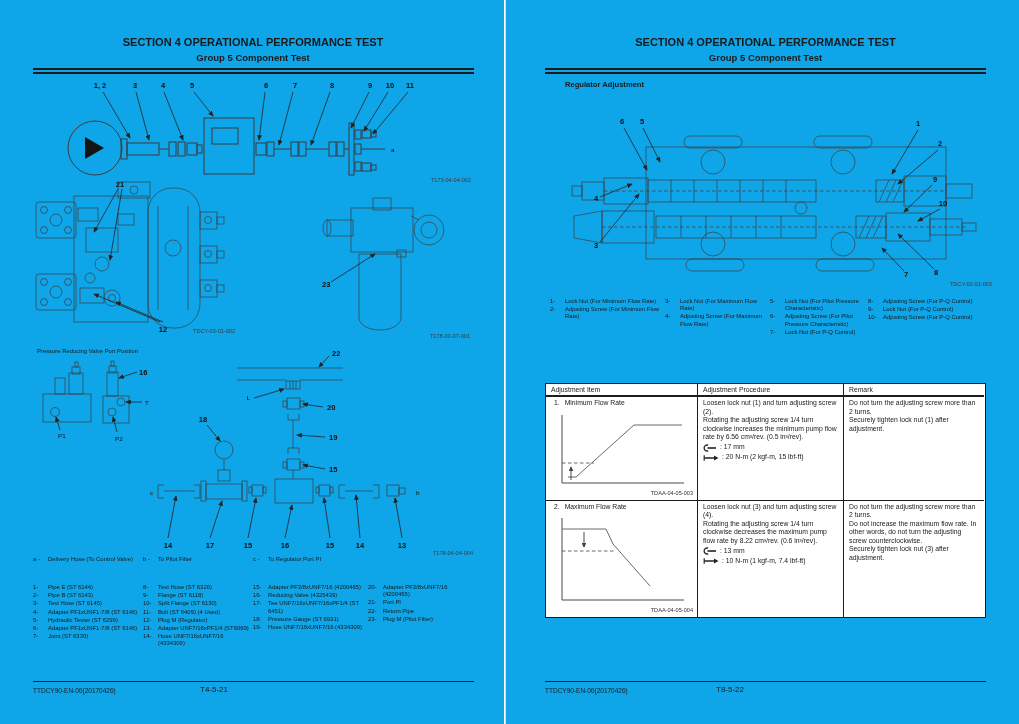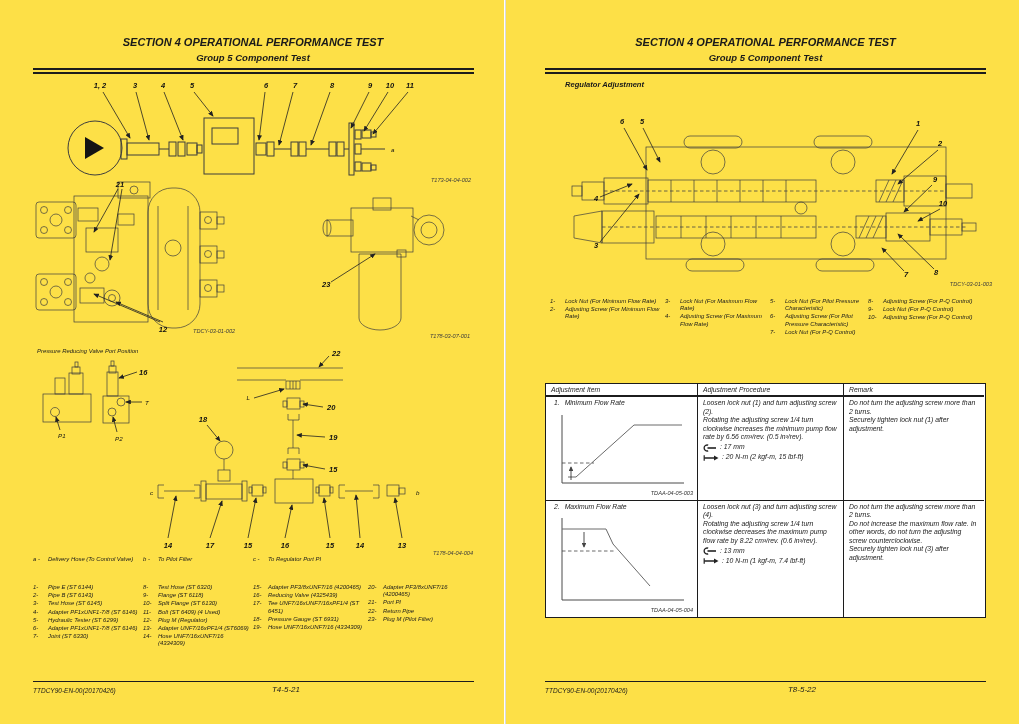--- a/index.html
+++ b/index.html
@@ -1,29 +1,29 @@
 <!DOCTYPE html>
 <html><head>
 <meta charset="utf-8">
 <style>
   html,body{margin:0;padding:0;width:1019px;height:724px;background:#fff;overflow:hidden;
     font-family:"Liberation Sans","DejaVu Sans",sans-serif;color:#1a1a1a;}
-  .page{position:absolute;top:0;height:724px;background:#fde047;font-style:italic;}
+  .page{position:absolute;top:0;height:724px;background:#0ea5e9;}
   #pageL{left:0;width:504px;}
   #pageR{left:505px;width:514px;border-left:1px solid #d9d9d9;}
   .abs{position:absolute;}
   .title{font-size:11px;font-weight:bold;text-align:center;white-space:nowrap;}
   .subtitle{font-size:9.5px;font-weight:bold;text-align:center;}
   .dbl-rule{height:2px;border-top:2px solid #1c1c1c;border-bottom:2px solid #1c1c1c;}
   .rule{border-top:1.5px solid #1c1c1c;}
   .small{font-size:5.9px;line-height:1.22;}
   .sec-title{font-size:7.6px;font-weight:bold;}
   .cap{font-size:5.9px;}
   .docid{font-size:6.5px;}
-  .pageno{font-size:8px;text-align:right;}
+  .pageno{font-size:8px;text-align:left;}
   .pi{display:flex;gap:3px;margin-bottom:1px;}
   .pn{min-width:12px;flex:none;}
   .pt{flex:1;}
   
   .tbl{display:grid;grid-template-columns:152px 146px 140px;border:1.5px solid #1c1c1c;box-sizing:border-box;background:#fff;}
   .th{border-right:1px solid #1c1c1c;border-bottom:2px solid #1c1c1c;padding:2px 4px 2px 5px;font-size:6.8px;}
   .th.last{border-right:none;}
   .td{border-right:1px solid #1c1c1c;border-bottom:1px solid #1c1c1c;padding:2px 4px 3px 5px;font-size:6.8px;line-height:1.26;}
   .td.last{border-right:none;}
   .td.botrow{border-bottom:none;}

